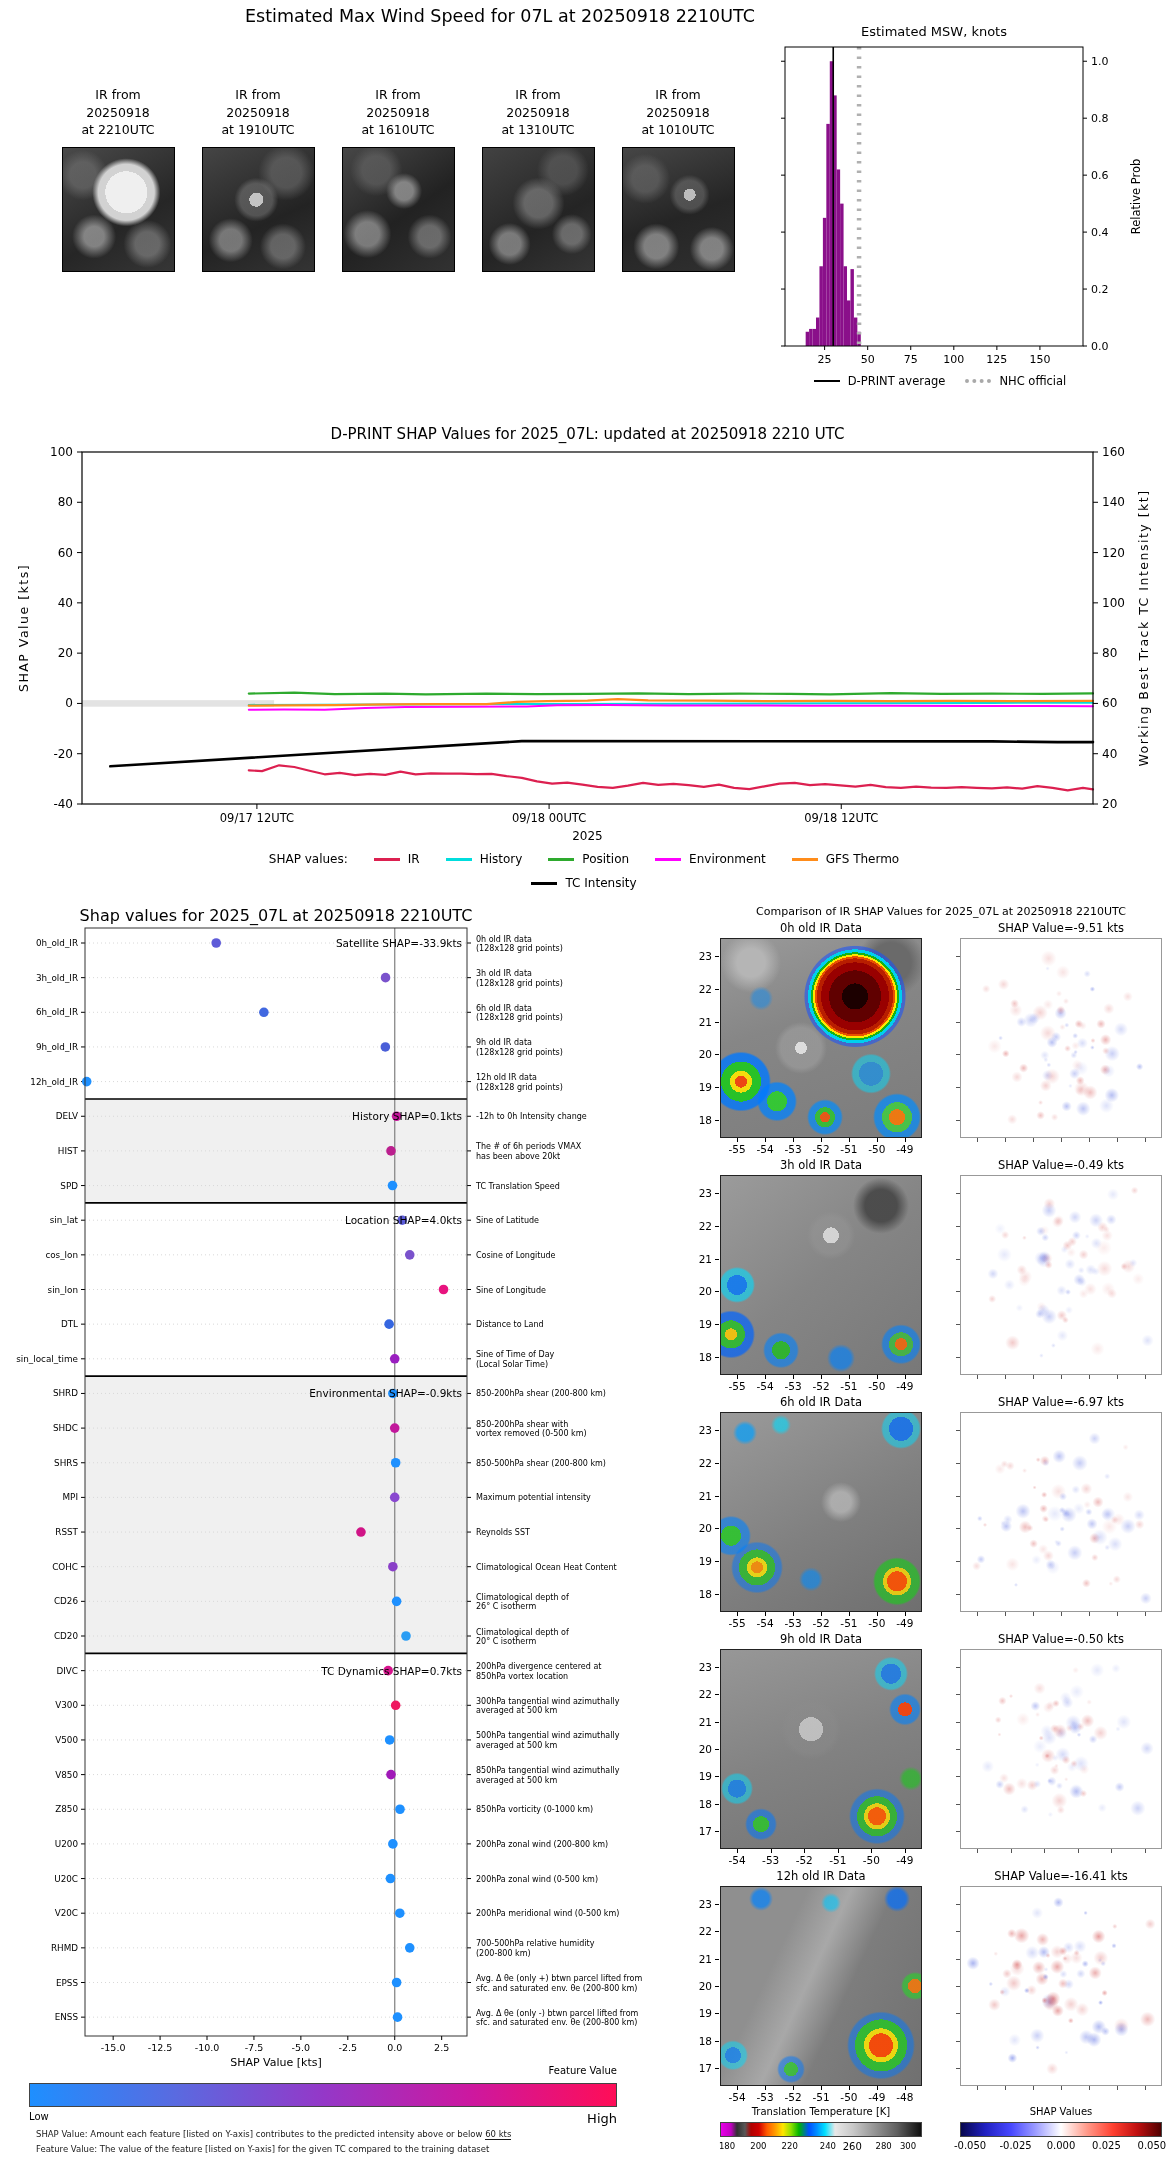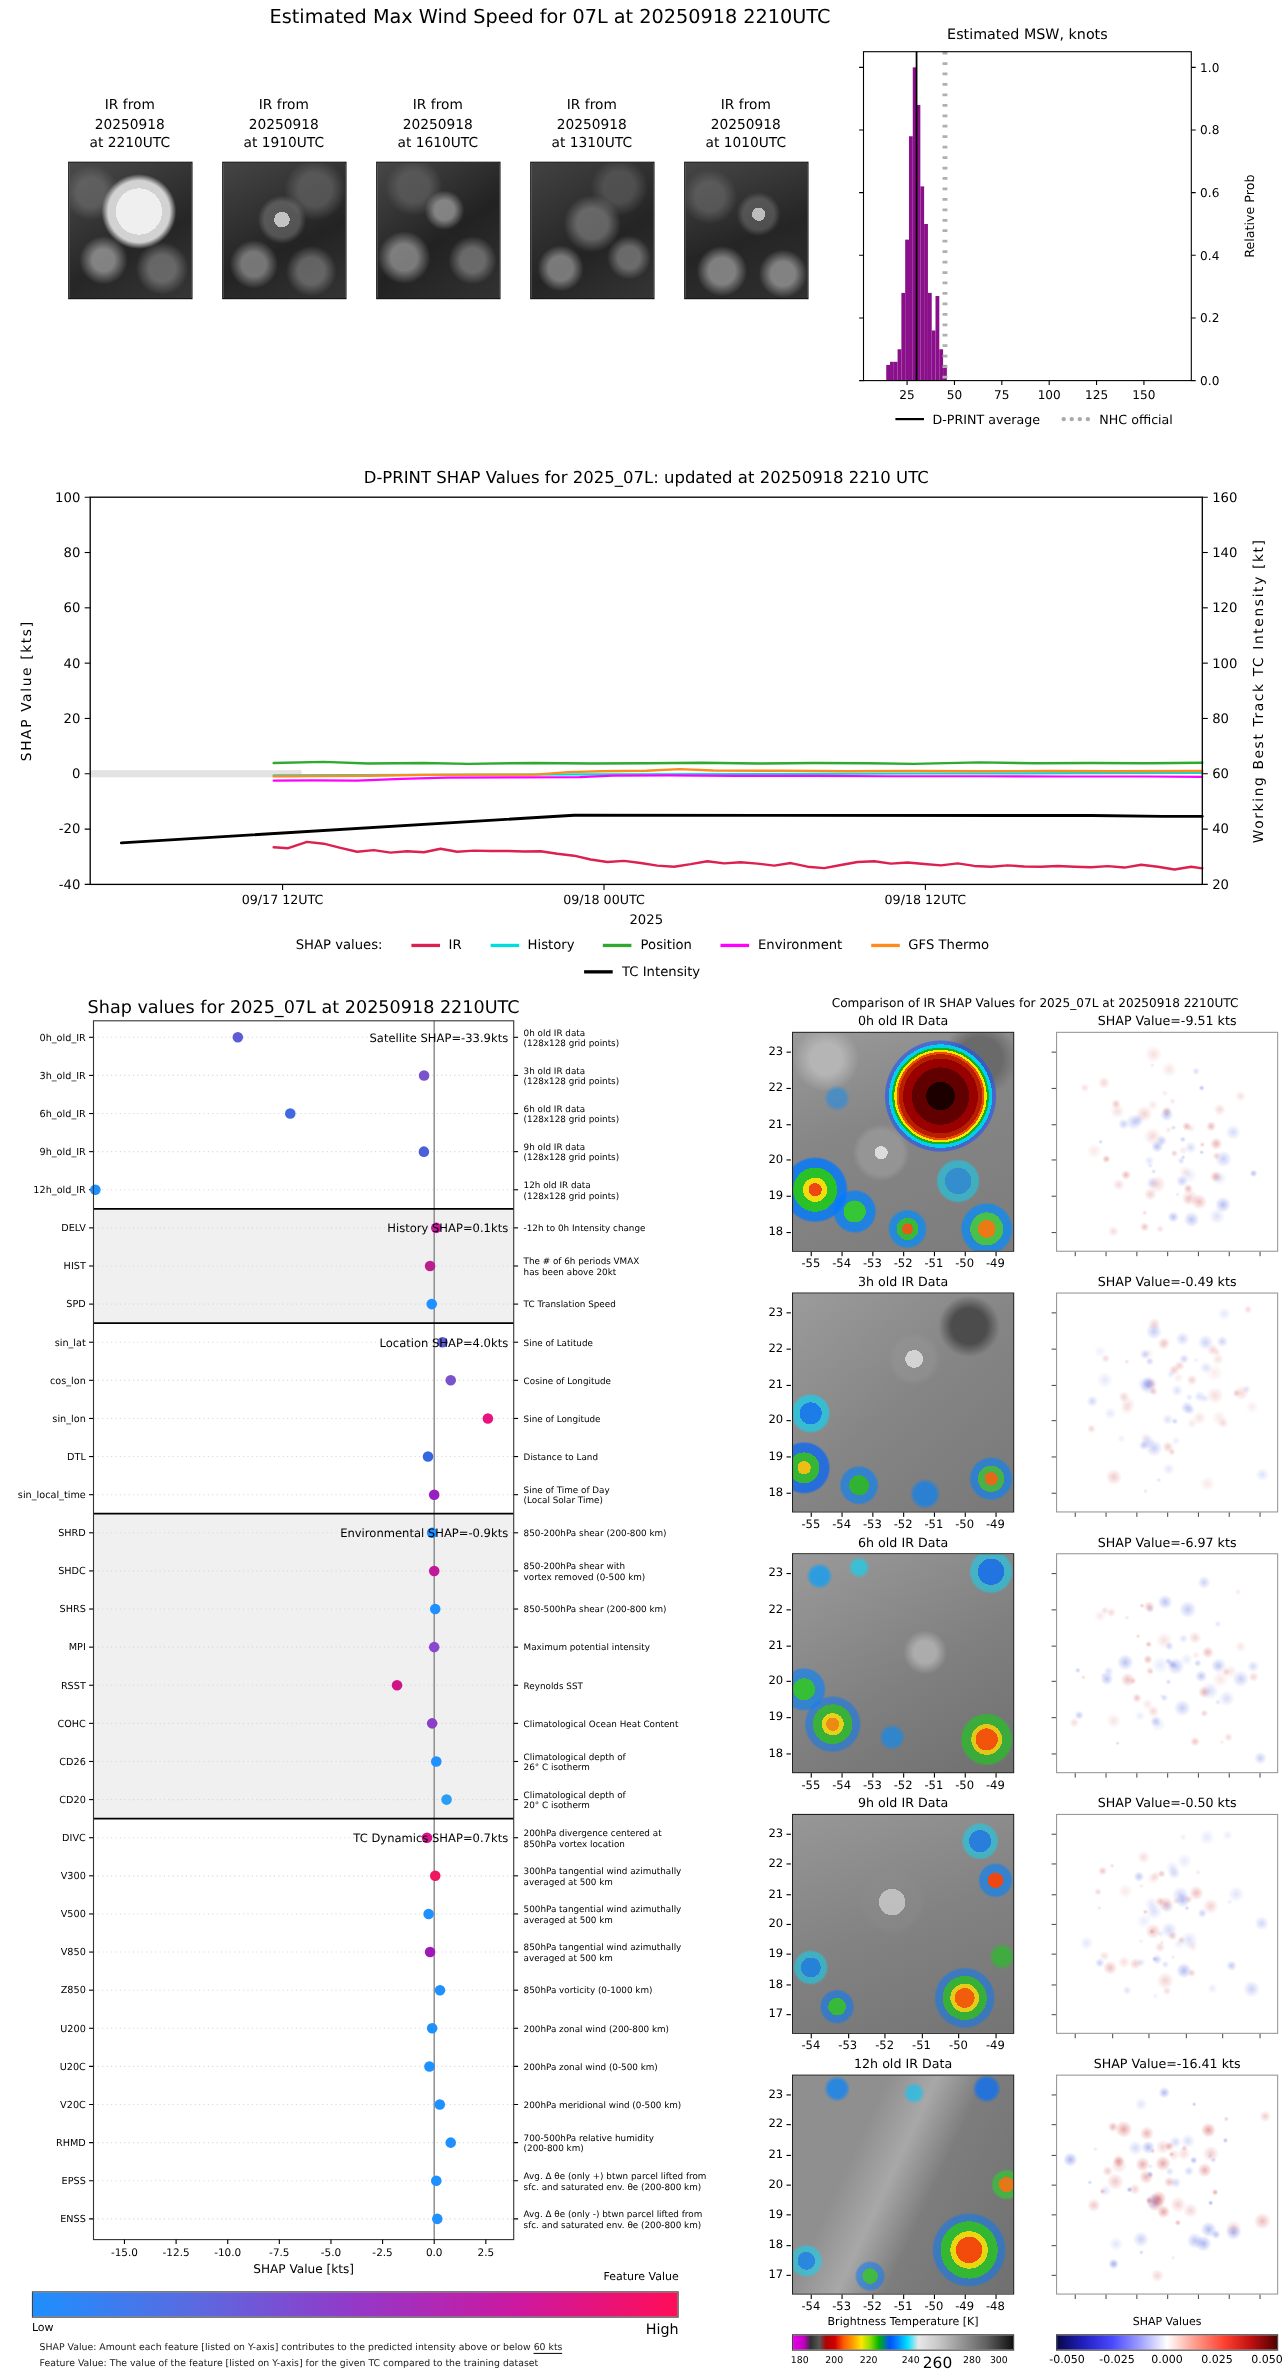--- a/index.html
+++ b/index.html
@@ -667,30 +667,30 @@
         <div class="abs" style="left:188.94333333333333px;top:1186px;width:1px;height:4px;background:#000;"></div>
         <div class="abs" style="left:170.94333333333333px;top:1191px;width:36px;text-align:center;font-size:10.5px;">-50</div>
         <div class="abs" style="left:428.9433333333333px;top:1186px;width:1px;height:4px;background:#555;"></div>
         <div class="abs" style="left:216.88666666666663px;top:1186px;width:1px;height:4px;background:#000;"></div>
         <div class="abs" style="left:198.88666666666663px;top:1191px;width:36px;text-align:center;font-size:10.5px;">-49</div>
         <div class="abs" style="left:456.88666666666666px;top:1186px;width:1px;height:4px;background:#555;"></div>
         <div class="abs" style="left:244.82999999999998px;top:1186px;width:1px;height:4px;background:#000;"></div>
         <div class="abs" style="left:226.82999999999998px;top:1191px;width:36px;text-align:center;font-size:10.5px;">-48</div>
         <div class="abs" style="left:484.83px;top:1186px;width:1px;height:4px;background:#555;"></div>
       </div>
-    <div class="chart-title" style="left:10px;top:1206px;width:302px;font-size:10px;">Brightness Temperature [K]</div>
+    <div class="chart-title" style="left:10px;top:1206px;width:302px;font-size:10px;">Translation Temperature [K]</div>
     <div id="bt-bar" class="cbar" style="left:60px;top:1222px;width:202px;height:15px;background:linear-gradient(to right,#e800e8 0%,#c000c0 5%,#303030 8%,#585858 12%,#b00000 15%,#d00000 19%,#ff5a00 23%,#ff9a00 27%,#ffe600 31%,#8fe000 35%,#00b400 39%,#0050ff 44%,#0090ff 48%,#00e0ff 52%,#e8e8e8 57%,#c8c8c8 66%,#989898 76%,#606060 88%,#101010 100%);"></div>
     <div class="chart-title" style="left:250px;top:1206px;width:302px;font-size:10px;">SHAP Values</div>
     <div id="shap-bar" class="cbar" style="left:300px;top:1222px;width:202px;height:15px;background:linear-gradient(to right,#07074d 0%,#2020c0 12%,#4848ff 25%,#9a9aff 37%,#ffffff 50%,#ff9a8a 63%,#ff4030 76%,#c01010 88%,#500000 100%);"></div>
     <div id="cmp-cbar-ticks">
         <div class="abs" style="left:52.06999999999999px;top:1241px;width:30px;text-align:center;font-size:8.5px;">180</div>
         <div class="abs" style="left:83.38px;top:1241px;width:30px;text-align:center;font-size:8.5px;">200</div>
         <div class="abs" style="left:114.69px;top:1241px;width:30px;text-align:center;font-size:8.5px;">220</div>
         <div class="abs" style="left:146px;top:1241px;width:30px;text-align:right;font-size:8.5px;">240</div>
-        <div class="abs" style="left:177.31px;top:1241px;width:30px;text-align:center;font-size:14px;">260</div>
+        <div class="abs" style="left:177.31px;top:1241px;width:30px;text-align:center;font-size:10px;">260</div>
         <div class="abs" style="left:208.62px;top:1241px;width:30px;text-align:center;font-size:8.5px;">280</div>
         <div class="abs" style="left:239.93px;top:1241px;width:30px;text-align:left;font-size:8.5px;">300</div>
         <div class="abs" style="left:288.1px;top:1240px;width:44px;text-align:center;font-size:10px;">-0.050</div>
         <div class="abs" style="left:333.55px;top:1240px;width:44px;text-align:center;font-size:10px;">-0.025</div>
         <div class="abs" style="left:379px;top:1240px;width:44px;text-align:center;font-size:10px;">0.000</div>
         <div class="abs" style="left:424.45000000000005px;top:1240px;width:44px;text-align:center;font-size:10px;">0.025</div>
         <div class="abs" style="left:469.9px;top:1240px;width:44px;text-align:center;font-size:10px;">0.050</div>
       </div>
   </div>
 

